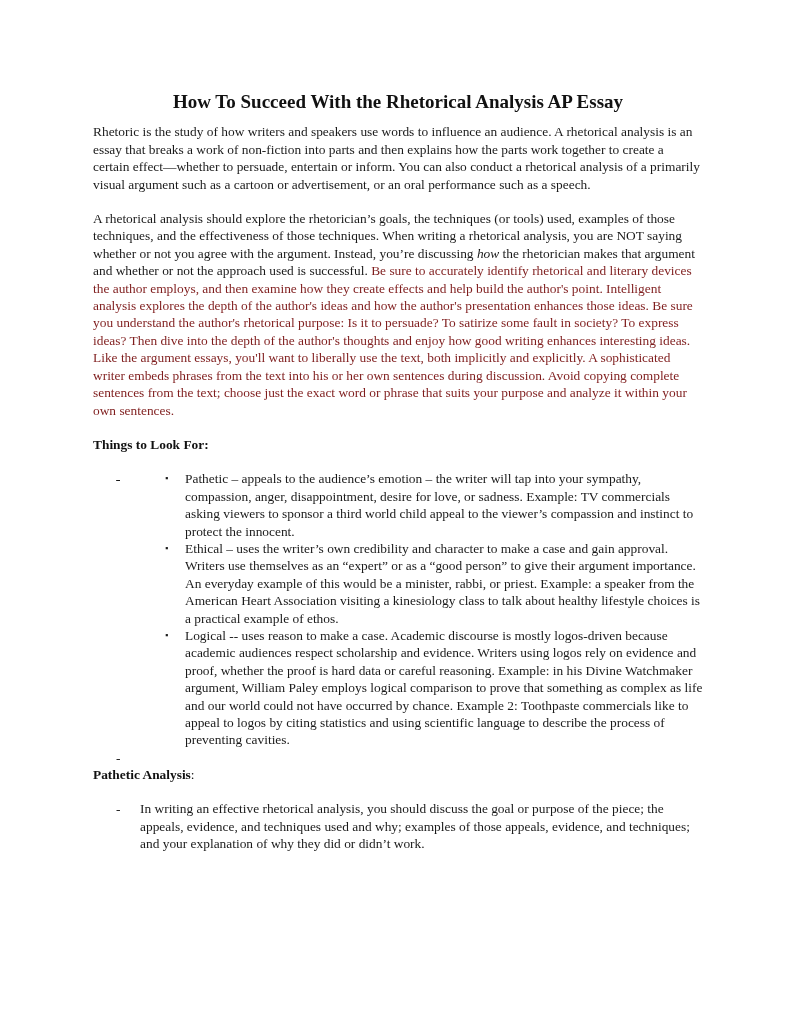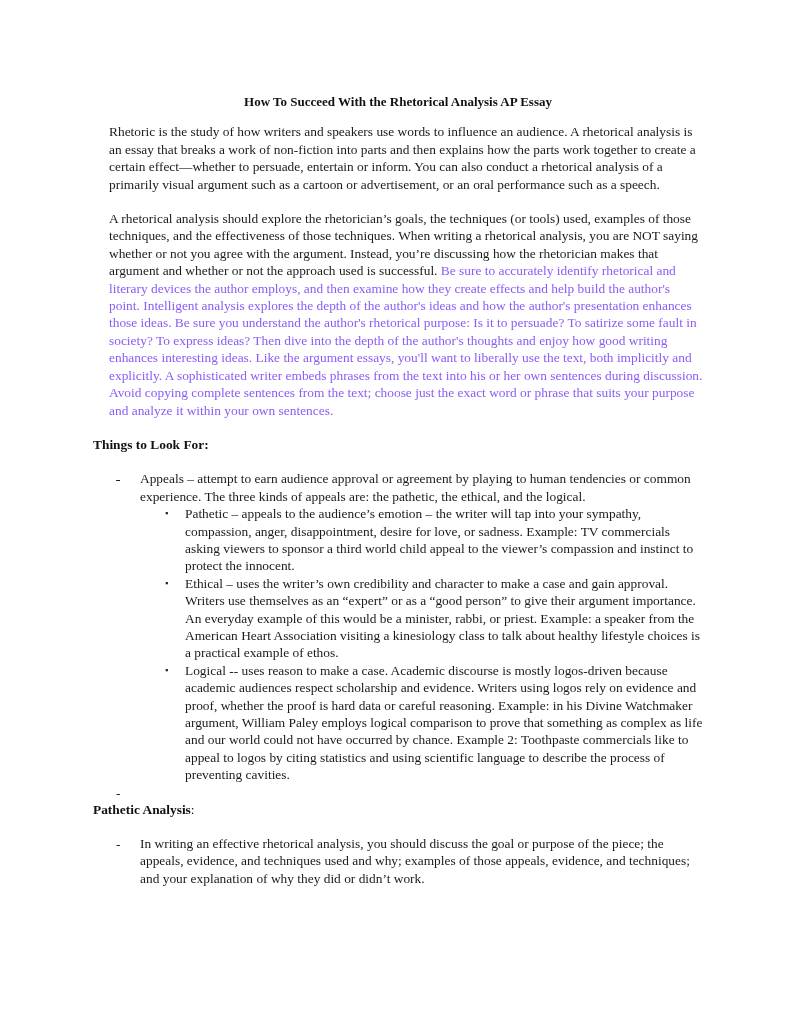--- a/index.html
+++ b/index.html
@@ -19,29 +19,29 @@
     }
     .page {
       position: absolute;
       left: 93px;
       top: 93px;
       width: 610px;
     }
     .title {
       text-align: center;
       font-weight: bold;
-      font-size: 13px;
+      font-size: 19px;
       margin: 0 0 13px 0;
       color: #111;
     }
     p.para {
-      margin: 0 0 17px 16px;
+      margin: 0 0 17px 0;
     }
     .gray {
-      color: #8b5cf6;
+      color: #7f1d1d;
     }
     .section-head {
       font-weight: bold;
       margin: 0 0 17px 0;
       color: #111;
       font-family: Liberation Serif, serif;
     }
     .section-head .colon {
       font-weight: normal;
     }
@@ -67,21 +67,21 @@
     ul.square-list > li {
       position: relative;
       padding-left: 92px;
     }
     ul.square-list > li > .marker {
       position: absolute;
       left: 72px;
       top: 0;
       font-size: 9px;
     }
-    .italic { }
+    .italic { font-style: italic; }
   </style>
 </head>
 <body>
 
 <div class="page">
 
   <div class="title">How To Succeed With the Rhetorical Analysis AP Essay</div>
 
   <p class="para">Rhetoric is the study of how writers and speakers use words to influence an audience. A rhetorical analysis is an essay that breaks a work of non-fiction into parts and then explains how the parts work together to create a certain effect—whether to persuade, entertain or inform. You can also conduct a rhetorical analysis of a primarily visual argument such as a cartoon or advertisement, or an oral performance such as a speech.</p>
 
@@ -91,21 +91,20 @@
 
   <ul class="dash-list">
     <li>
       <span class="marker">-</span>
     </li>
     <li>
       <span class="marker">-</span>
     </li>
     <li>
       <span class="marker">-</span>
-      <span>Appeals – attempt to earn audience approval or agreement by playing to human tendencies or common experience. The three kinds of appeals are: the pathetic, the ethical, and the logical.</span>
     </li>
     <li style="padding-left:0">
       <ul class="square-list">
         <li>
           <span class="marker">▪</span>
           <span>Pathetic – appeals to the audience’s emotion – the writer will tap into your sympathy, compassion, anger, disappointment, desire for love, or sadness. Example: TV commercials asking viewers to sponsor a third world child appeal to the viewer’s compassion and instinct to protect the innocent.</span>
         </li>
         <li>
           <span class="marker">▪</span>
           <span>Ethical – uses the writer’s own credibility and character to make a case and gain approval. Writers use themselves as an “expert” or as a “good person” to give their argument importance. An everyday example of this would be a minister, rabbi, or priest. Example: a speaker from the American Heart Association visiting a kinesiology class to talk about healthy lifestyle choices is a practical example of ethos.</span>

